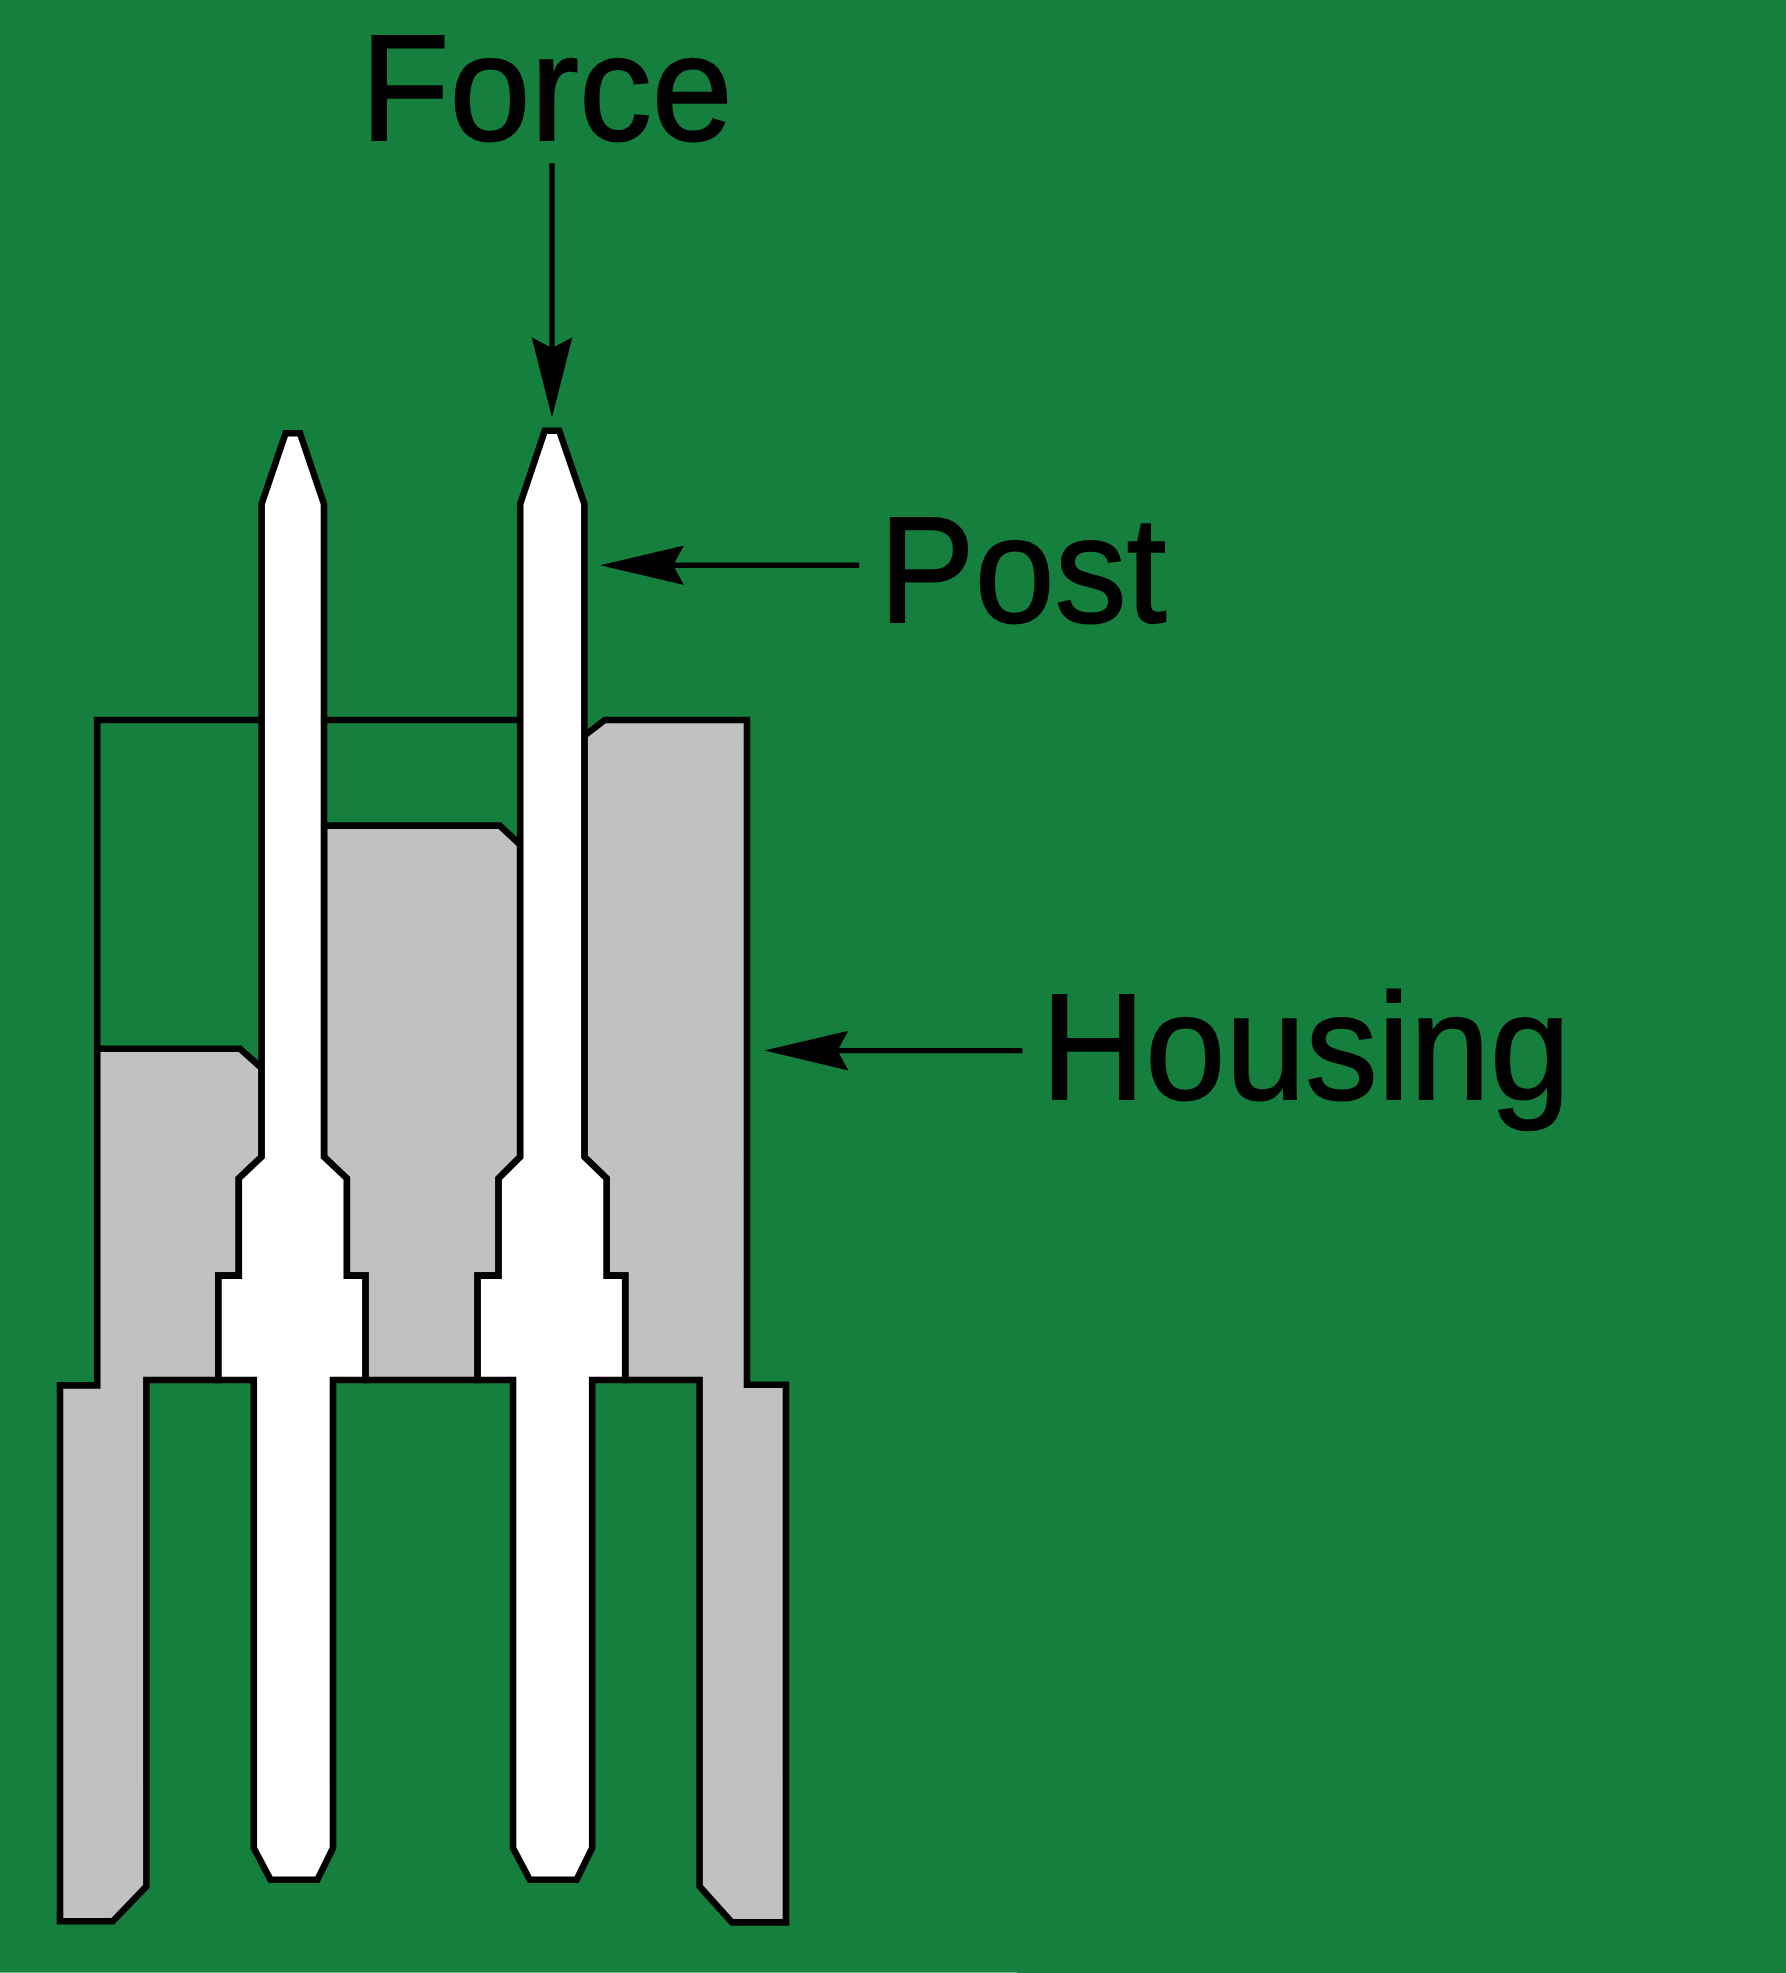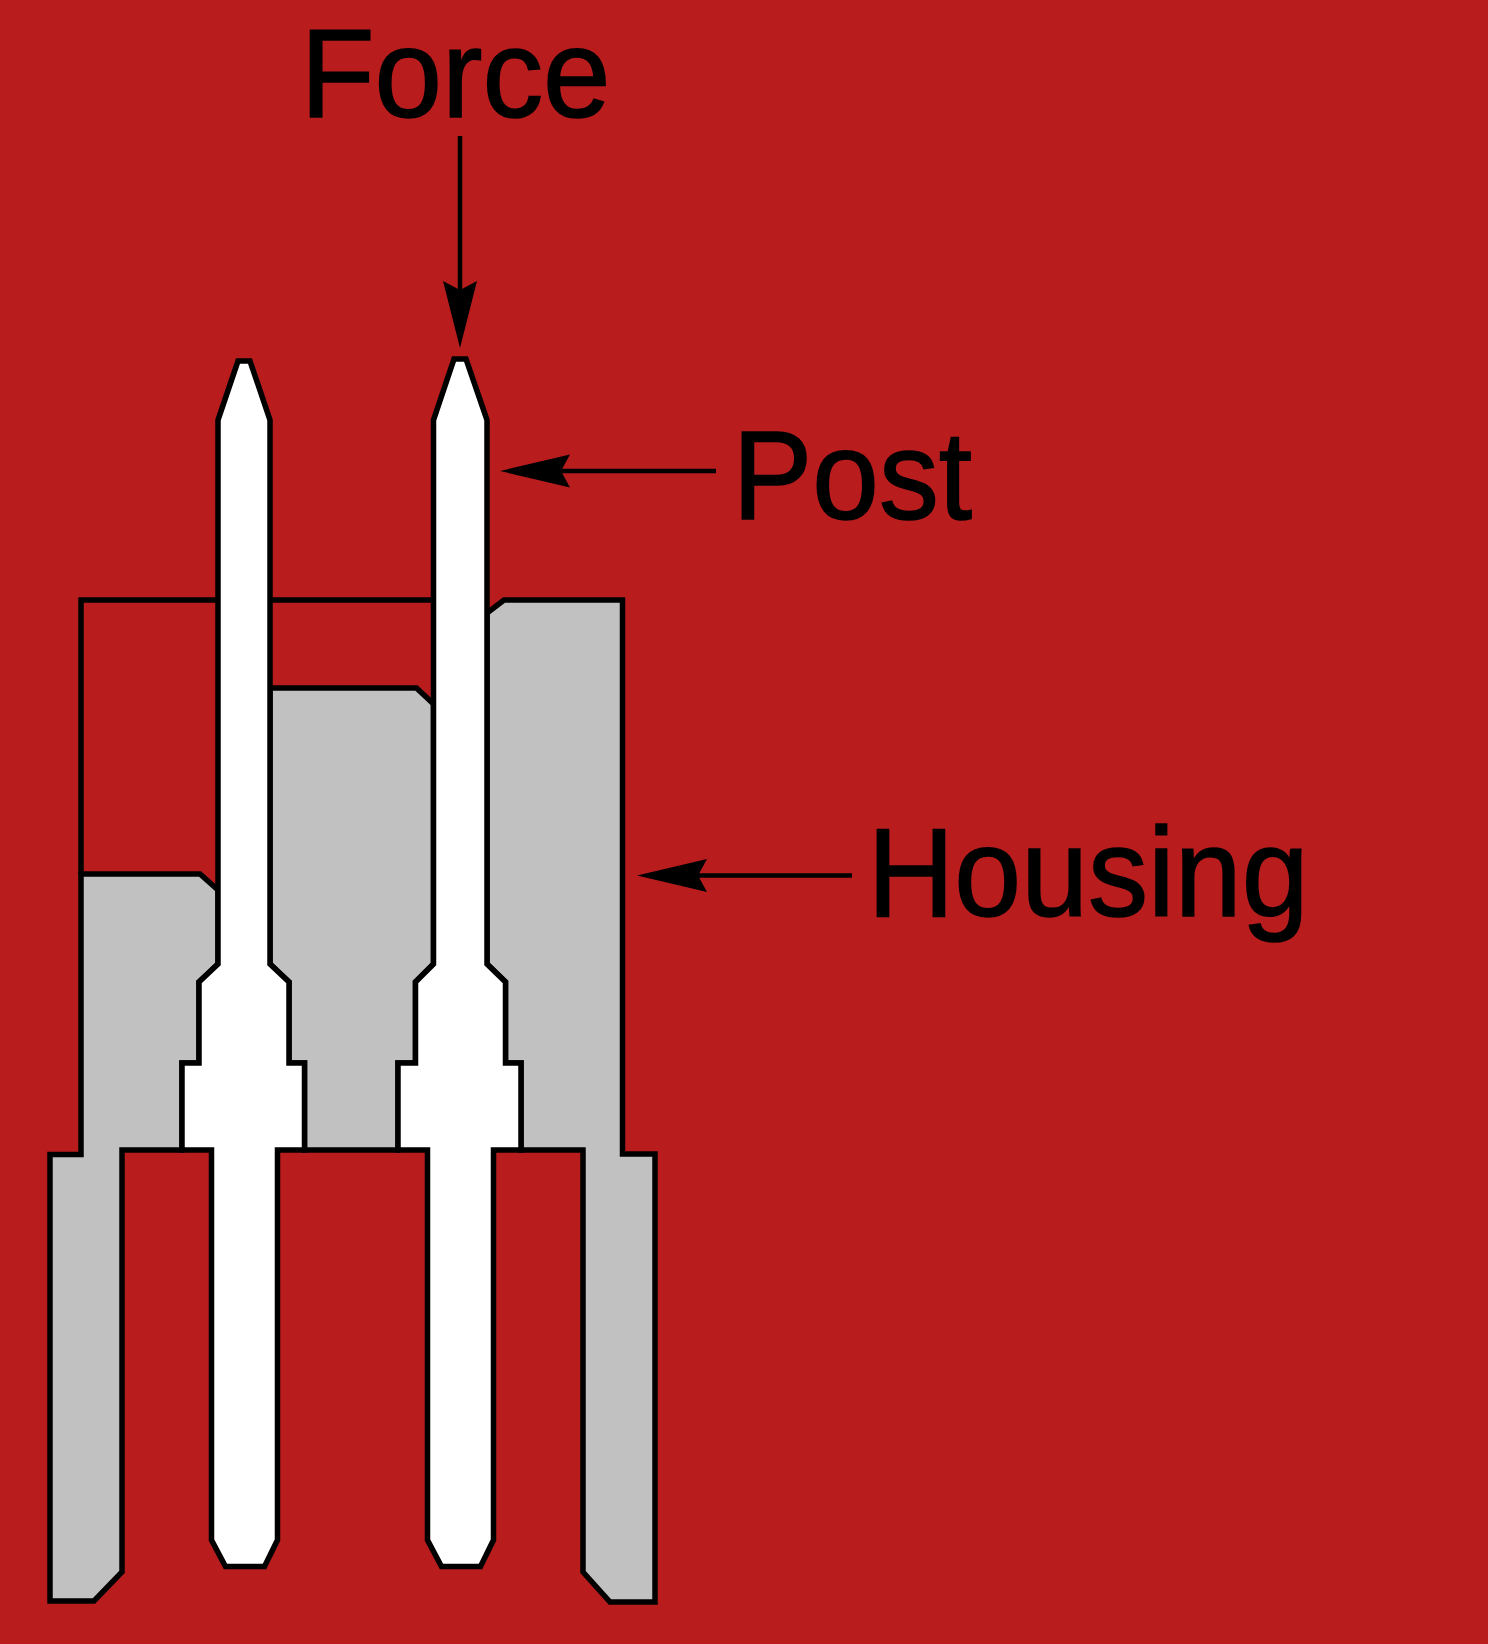--- a/index.html
+++ b/index.html
@@ -1,16 +1,16 @@
 <!DOCTYPE html>
 <html><head>
 <meta charset="utf-8">
 <style>
   html,body{margin:0;padding:0;background:#ffffff;}
-  #page{position:relative;width:1488px;height:1644px;background:#b91c1c;overflow:hidden;}
+  #page{position:relative;width:1488px;height:1644px;background:#15803d;overflow:hidden;}
   svg{position:absolute;left:0;top:0;}
   text{font-family:"Liberation Sans",sans-serif;font-size:126px;fill:#000;stroke:#000;stroke-width:1.6px;}
 </style>
 </head>
 <body>
 <div id="page">
 <svg width="1488" height="1644" viewBox="0 0 1488 1644">
 
   <g fill="#c1c1c1" stroke="#000000" stroke-width="5.5" stroke-linejoin="miter">
     <path d="M 81 874 L 200 874 L 218 890 L 218 964 L 199 982 L 199 1063 L 182 1063 L 182 1150 L 122 1150 L 122 1572 L 94 1601 L 50 1601 L 50 1154.5 L 81 1154.5 Z"></path>

